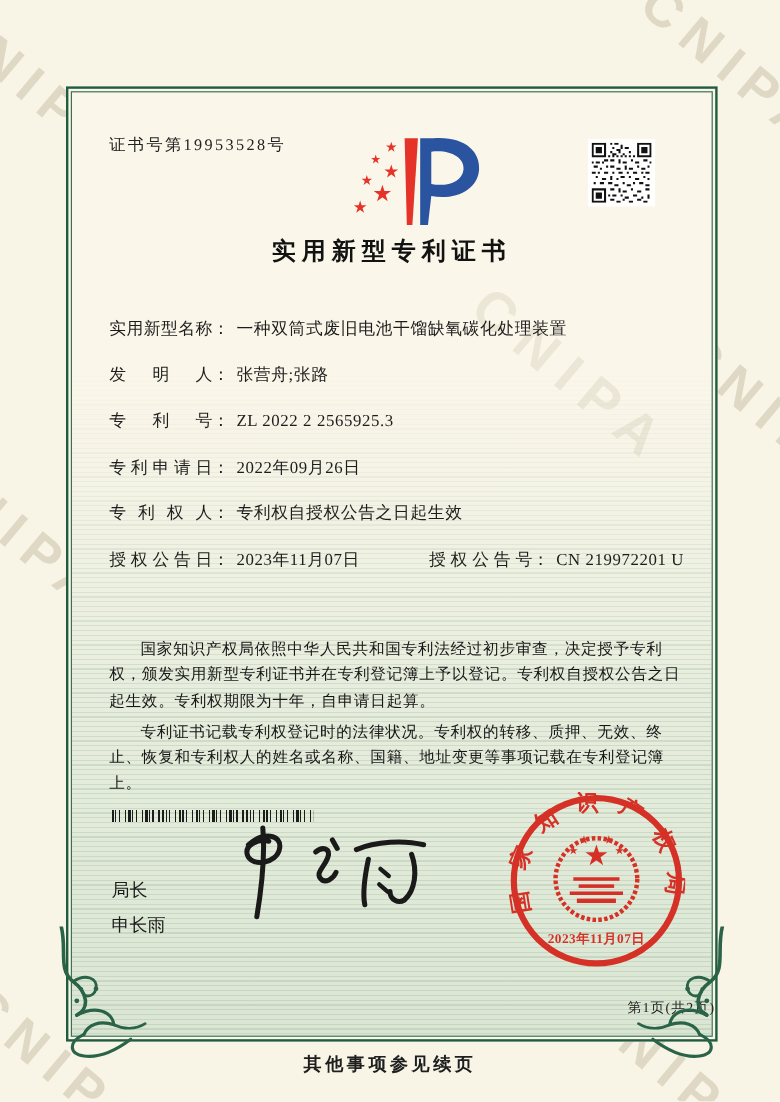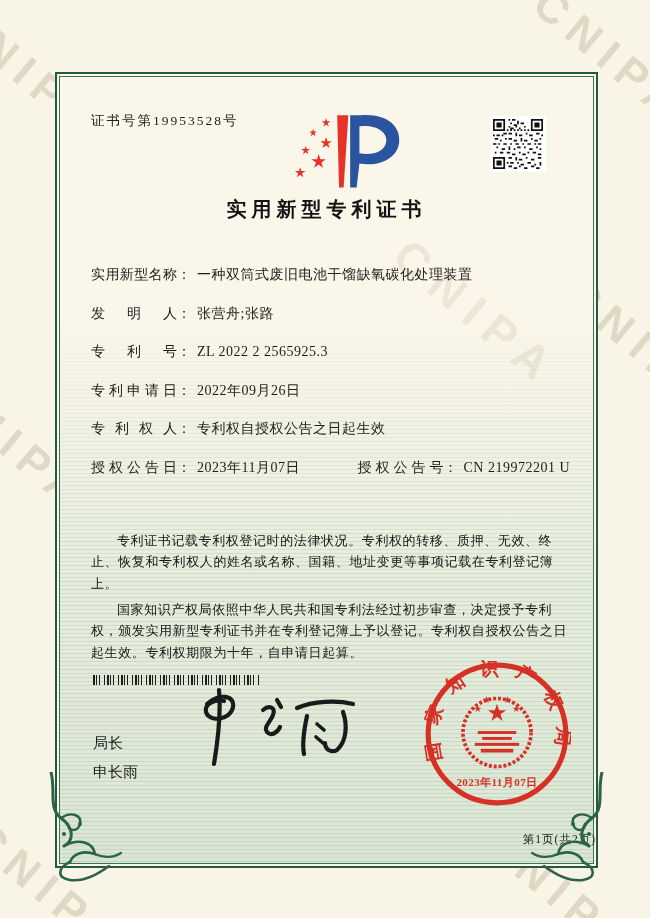--- a/index.html
+++ b/index.html
@@ -153,22 +153,22 @@
         <span>
           <span class="flabel">授权公告日</span><span class="fcolon">：</span><span class="fvalue">2023年11月07日</span>
         </span>
         <span class="fgroup2">
           <span class="flabel">授权公告号</span><span class="fcolon">：</span><span class="fvalue">CN 219972201 U</span>
         </span>
       </div>
     </div>
 
     <div class="paras">
+      <p>国家知识产权局依照中华人民共和国专利法经过初步审查，决定授予专利权，颁发实用新型专利证书并在专利登记簿上予以登记。专利权自授权公告之日起生效。专利权期限为十年，自申请日起算。</p>
       <p>专利证书记载专利权登记时的法律状况。专利权的转移、质押、无效、终止、恢复和专利权人的姓名或名称、国籍、地址变更等事项记载在专利登记簿上。</p>
-      <p>国家知识产权局依照中华人民共和国专利法经过初步审查，决定授予专利权，颁发实用新型专利证书并在专利登记簿上予以登记。专利权自授权公告之日起生效。专利权期限为十年，自申请日起算。</p>
     </div>
 
     <div class="barcode"></div>
 
     <div class="signer">
       <div>局长</div>
       <div>申长雨</div>
     </div>
 
     <div class="signature">
@@ -225,13 +225,14 @@
       <path d="M8 0 C13 20 5 36 18 46 C30 55 32 68 21 74"></path>
       <path d="M18 46 C28 39 39 43 37 52 C35 60 25 60 25 52" stroke-width="2.4"></path>
       <path d="M21 74 C36 66 50 70 52 82 C40 78 30 82 27 90" stroke-width="2.6"></path>
       <path d="M27 90 C14 96 14 106 27 108 C42 110 58 100 66 94" stroke-width="2.6"></path>
       <path d="M52 82 C60 86 70 86 78 81" stroke-width="2.2"></path>
       <circle cx="37" cy="52" r="2" fill="#2a6347" stroke="none"></circle>
       <circle cx="21" cy="62" r="2" fill="#2a6347" stroke="none"></circle>
     </svg>
   </div>
 
+  <div class="footer-note">其他事项参见续页</div>
 </div>
 
 </body></html>

